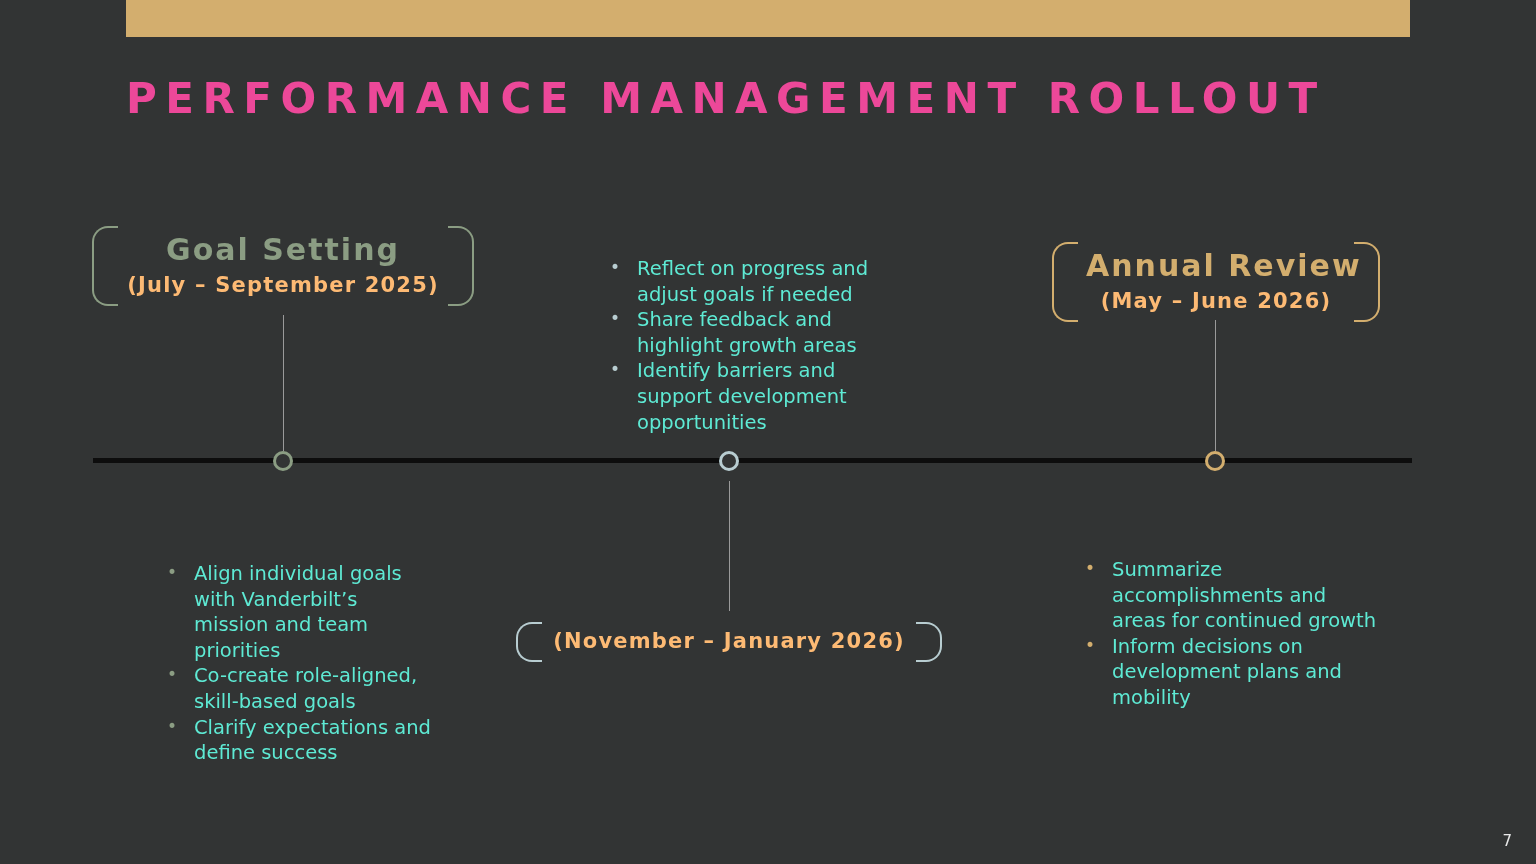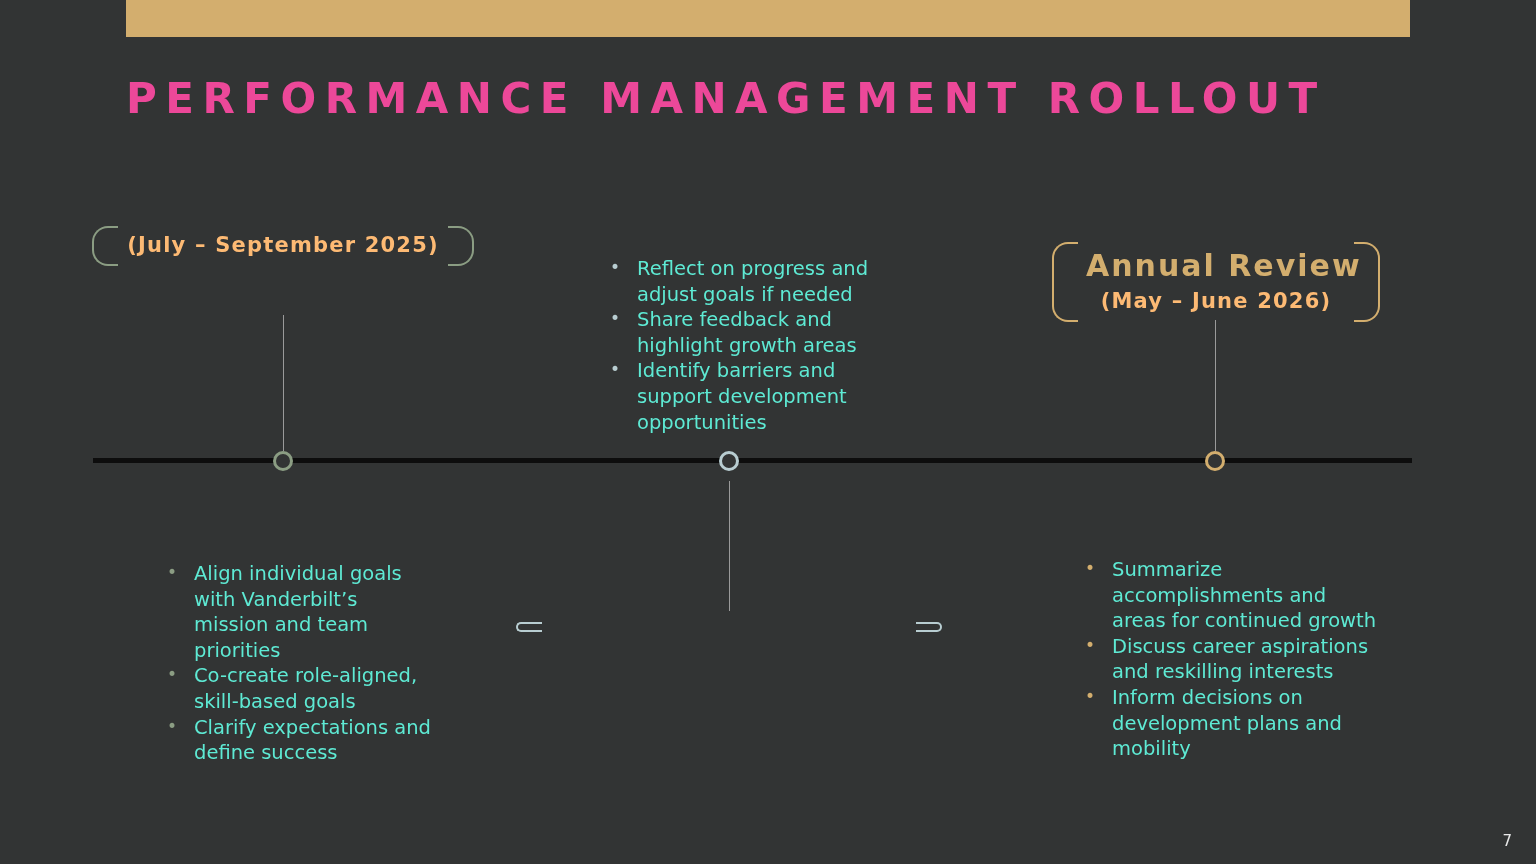--- a/index.html
+++ b/index.html
@@ -184,28 +184,30 @@
 <div class="node-dot n3"></div>
 
 <div class="stem s1"></div>
 <div class="stem s2"></div>
 <div class="stem s3"></div>
 
 <div class="bracket-block" id="block-goal">
   <div class="bracket-inner">
     <span class="bracket-arm left"></span>
     <span class="bracket-arm right"></span>
+    <div class="phase-name">Goal Setting</div>
     <div class="phase-range">(July – September 2025)</div>
   </div>
 </div>
 
 <div class="bracket-block" id="block-midyear">
   <div class="bracket-inner">
     <span class="bracket-arm left"></span>
     <span class="bracket-arm right"></span>
+    <div class="phase-range">(November – January 2026)</div>
   </div>
 </div>
 
 <div class="bracket-block" id="block-annual">
   <div class="bracket-inner">
     <span class="bracket-arm left"></span>
     <span class="bracket-arm right"></span>
     <div class="phase-name">Annual Review</div>
     <div class="phase-range">(May – June 2026)</div>
   </div>
@@ -218,17 +220,16 @@
 </ul>
 
 <ul class="bullets" id="bullets-midyear">
   <li>Reflect on progress and adjust goals if needed</li>
   <li>Share feedback and highlight growth areas</li>
   <li>Identify barriers and support development opportunities</li>
 </ul>
 
 <ul class="bullets" id="bullets-annual">
   <li>Summarize accomplishments and areas for continued growth</li>
-  <li>Discuss career aspirations and reskilling interests</li>
   <li>Inform decisions on development plans and mobility</li>
 </ul>
 
 <div class="page-number">7</div>
 
 </body></html>

